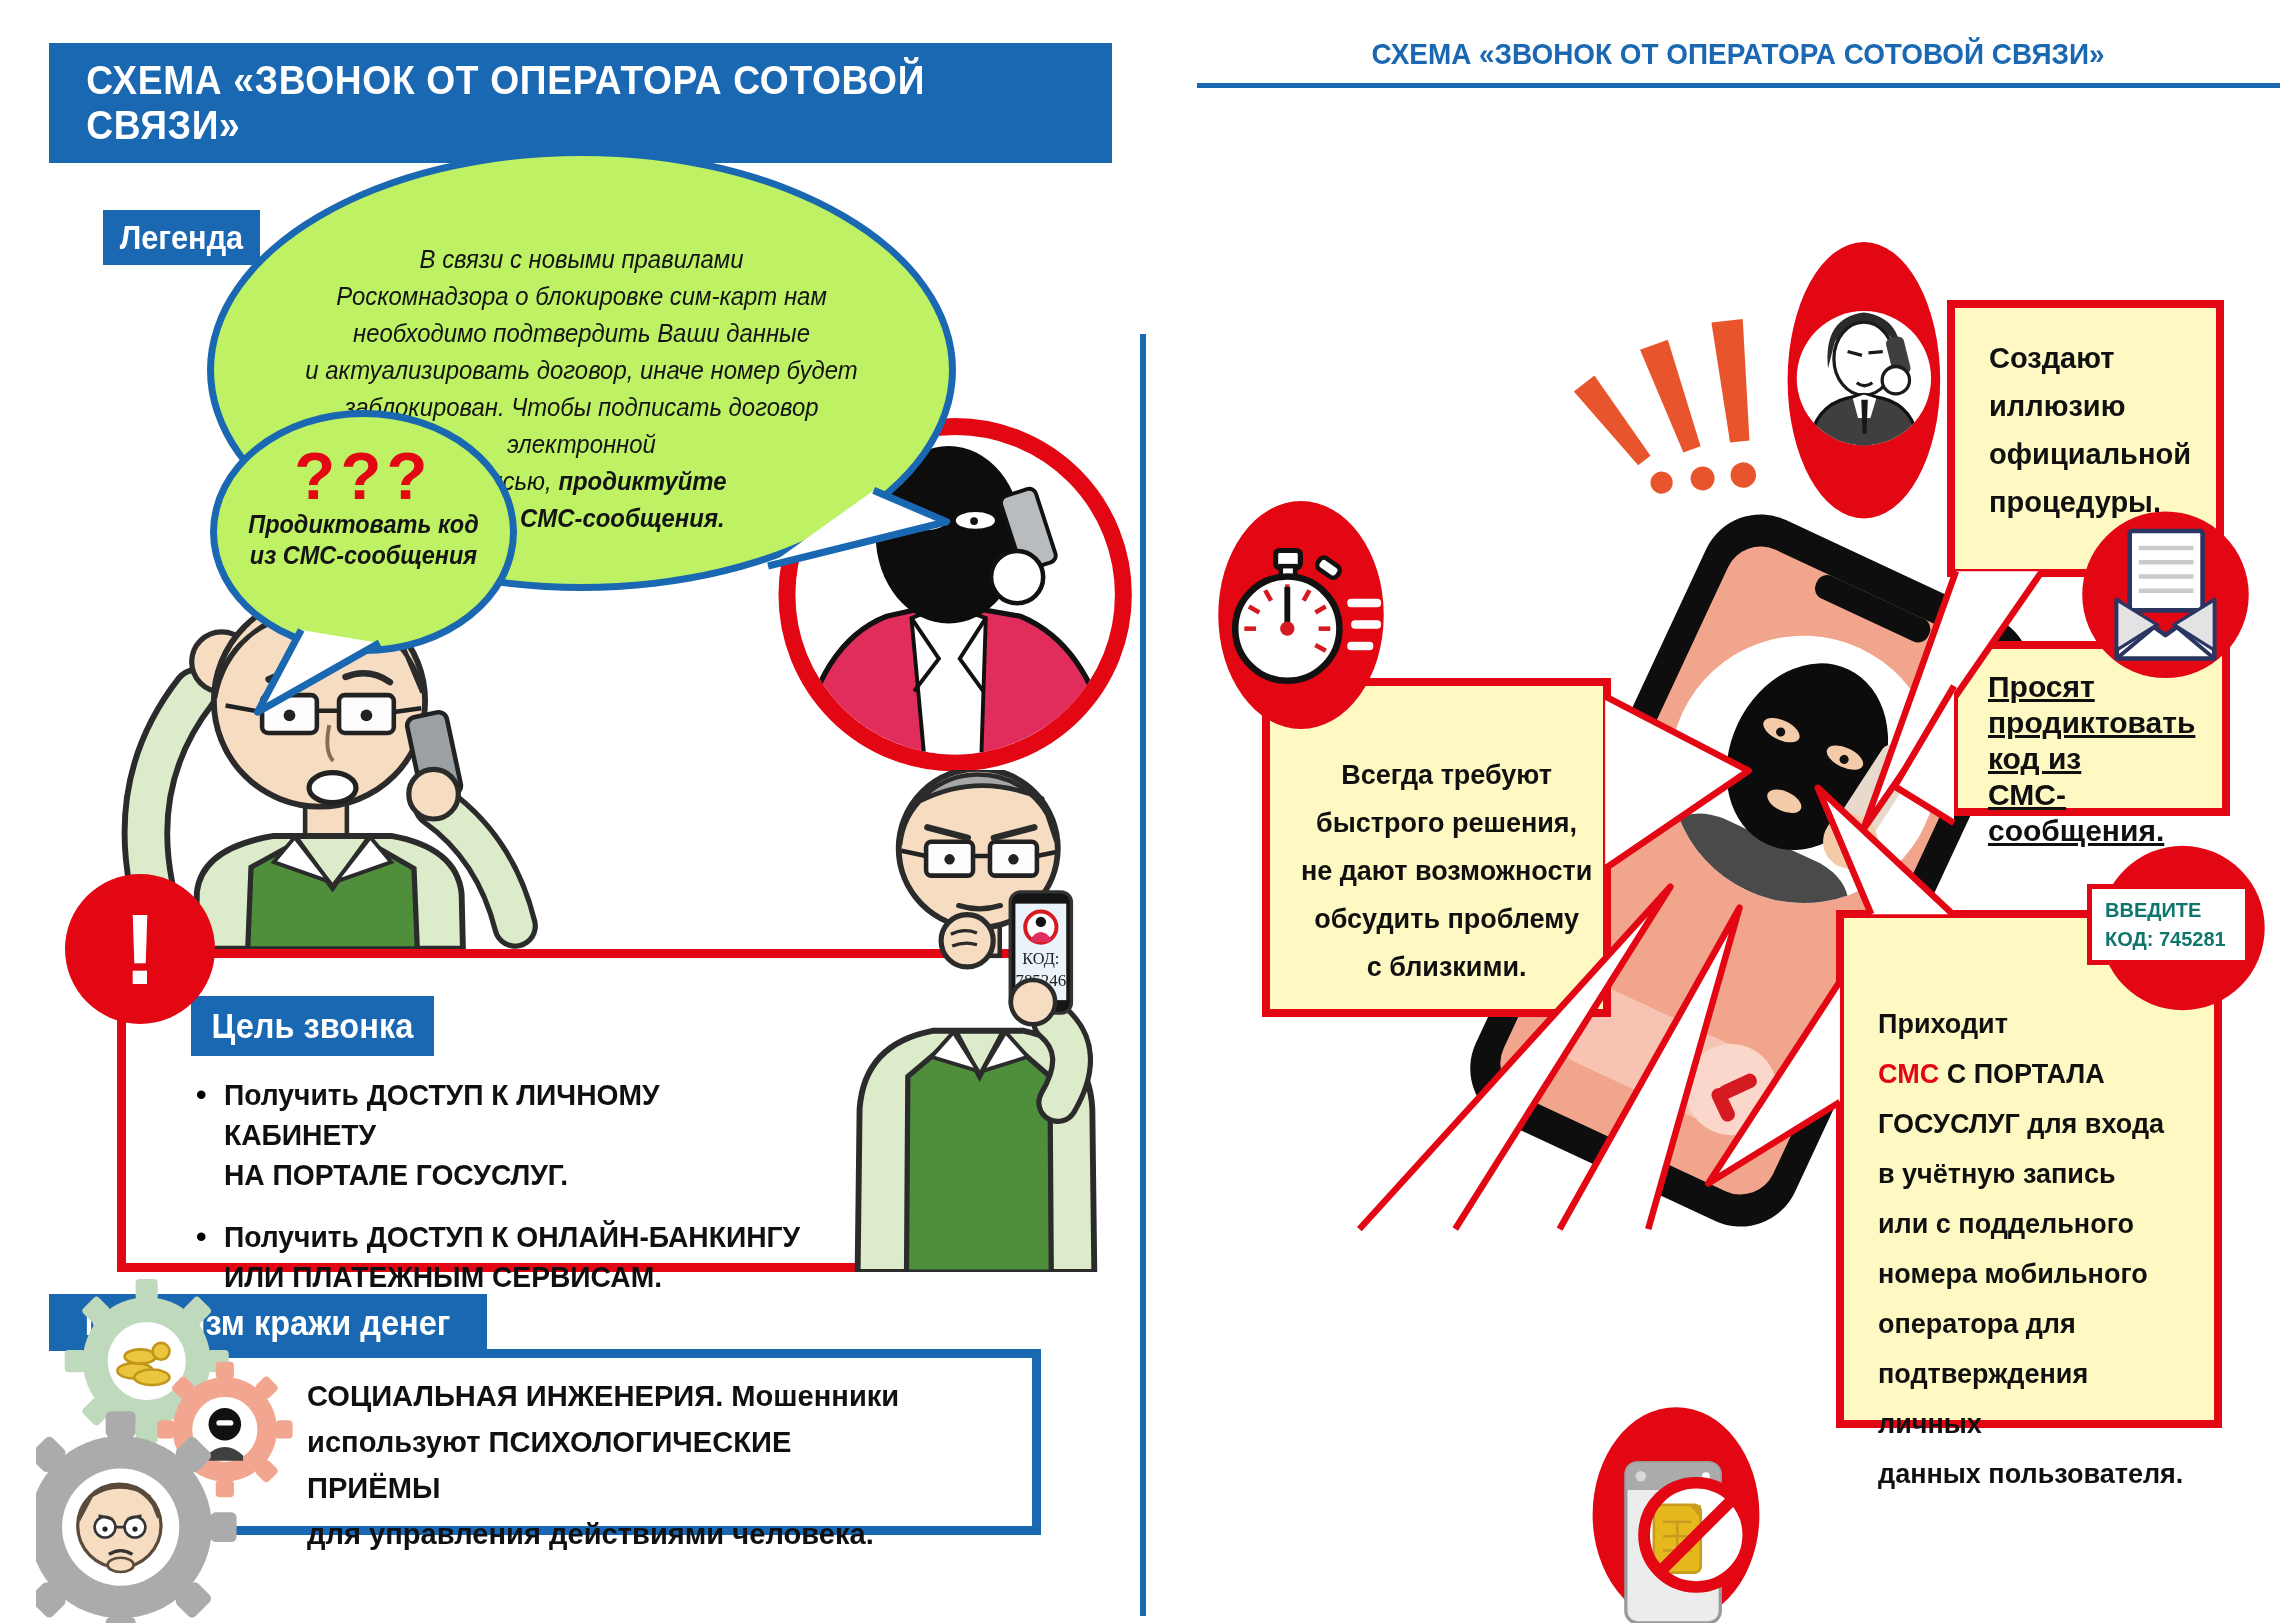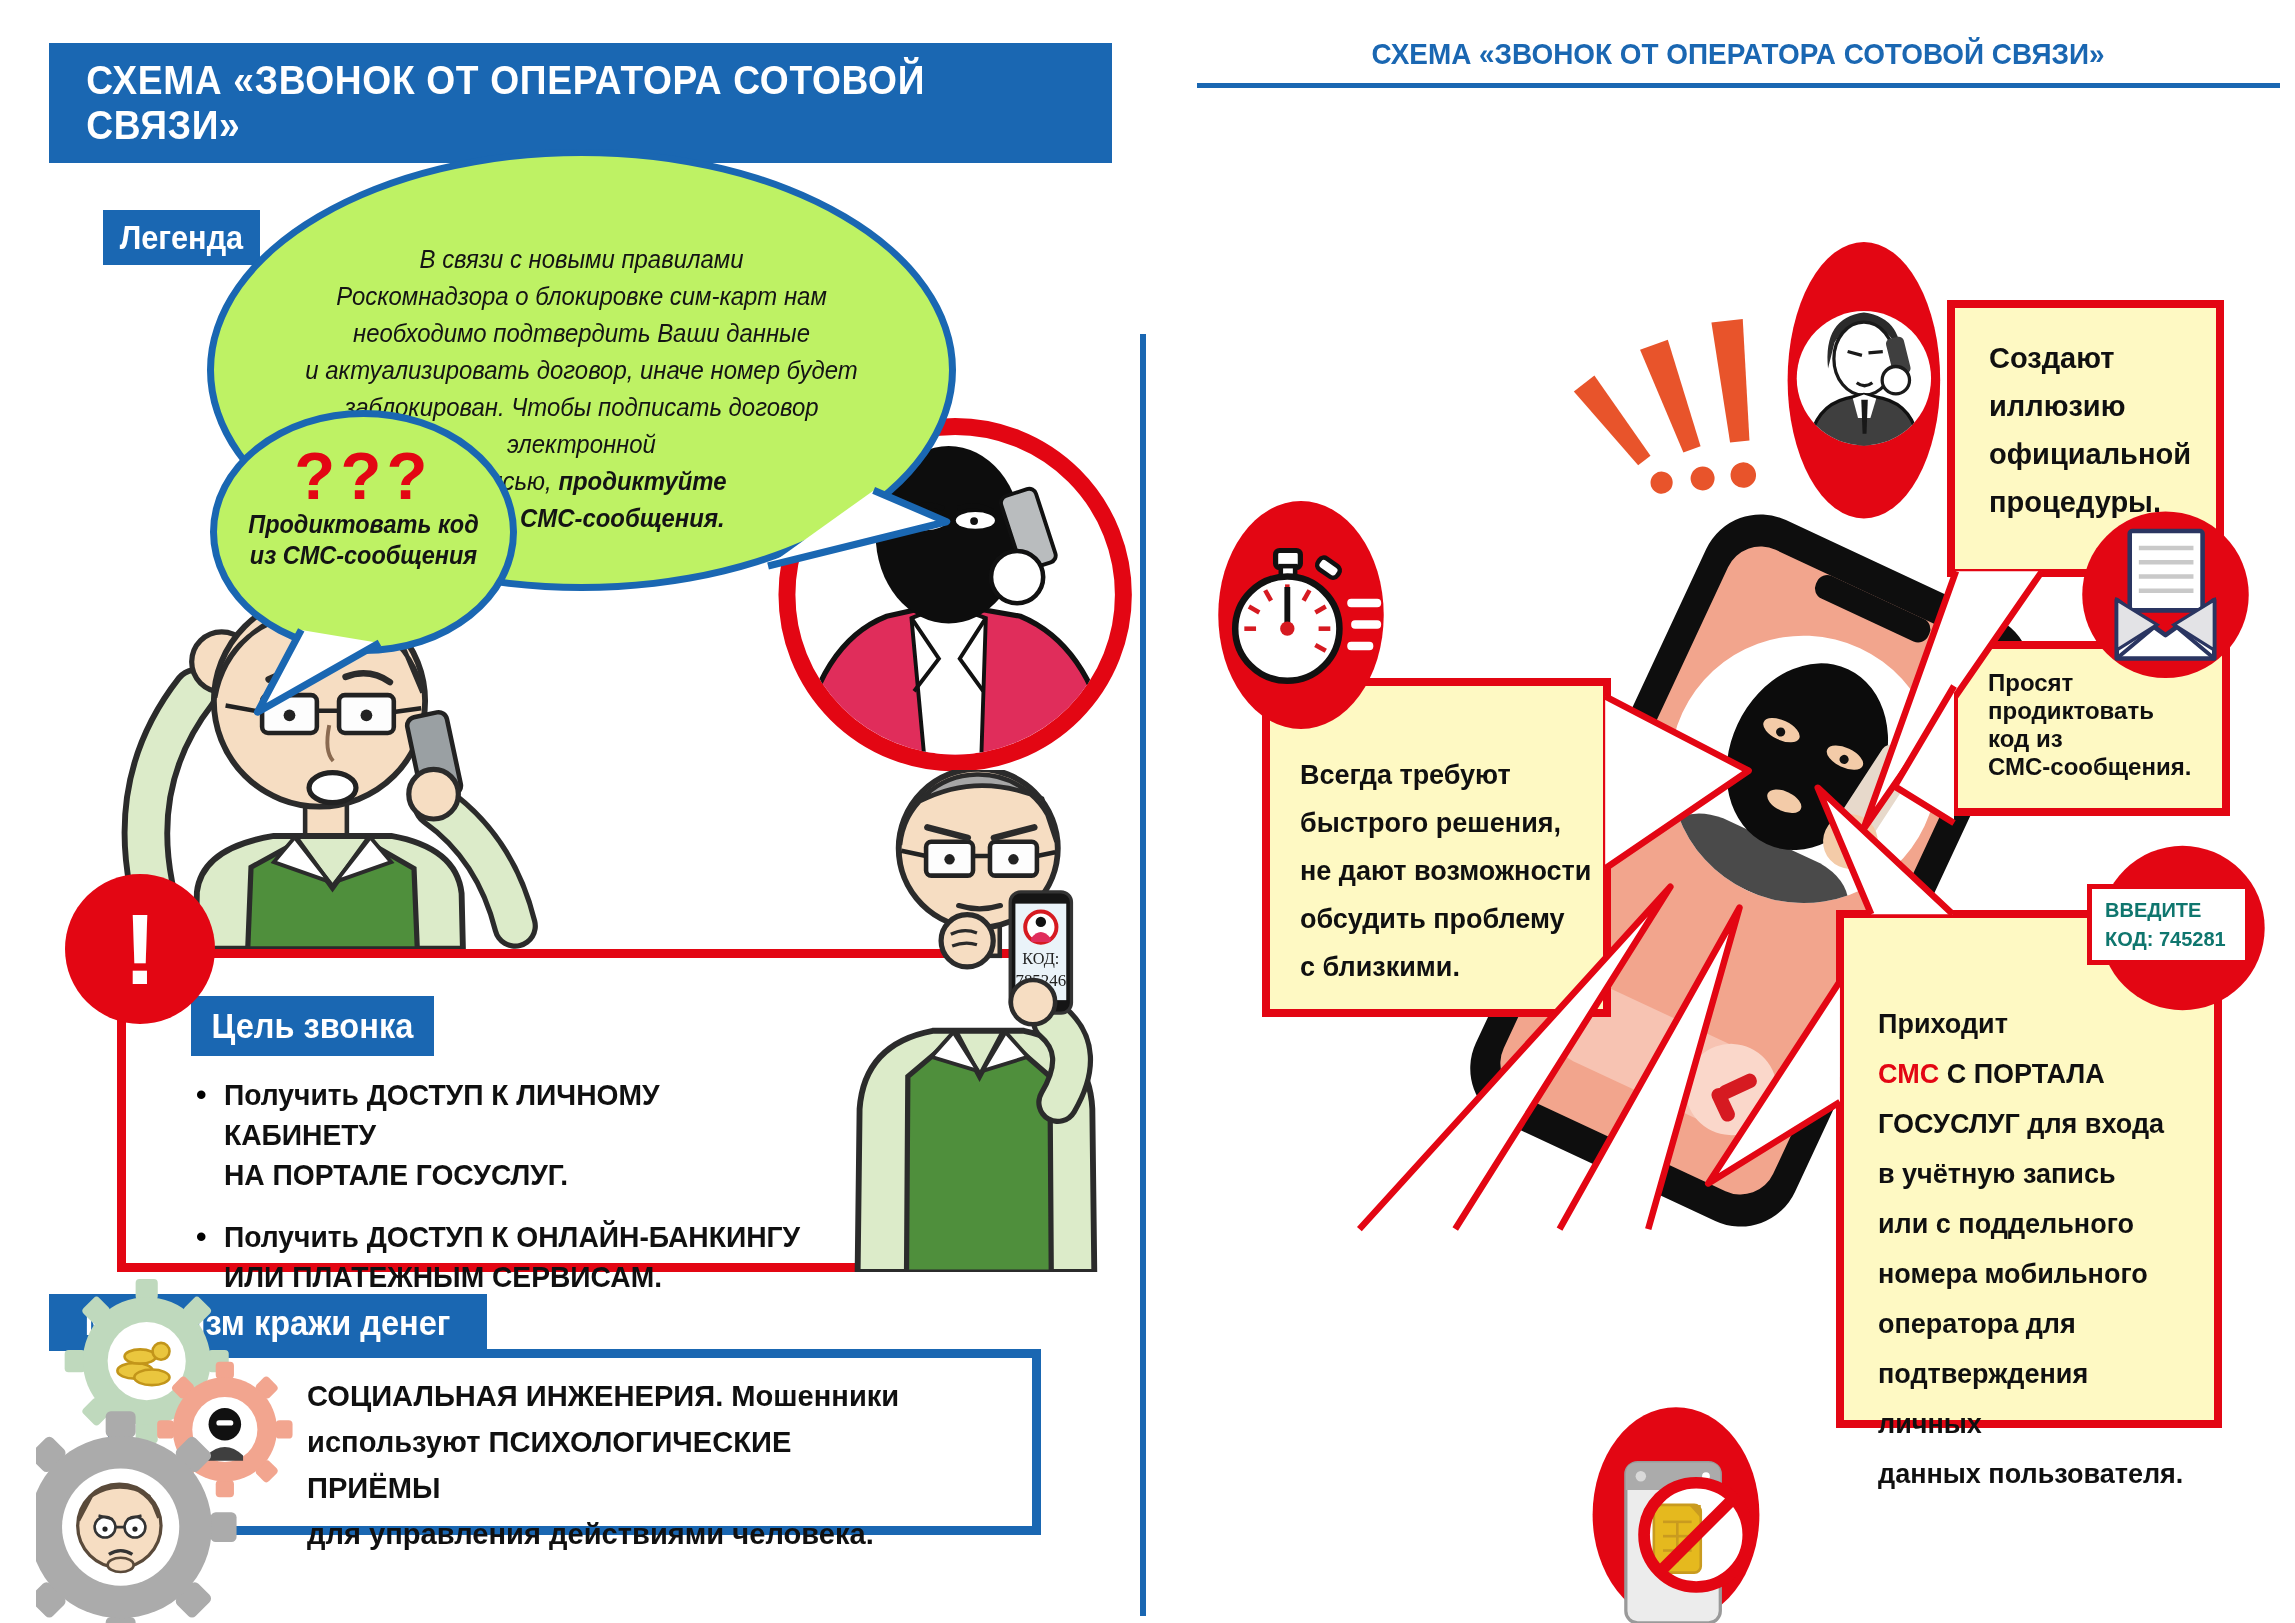--- a/index.html
+++ b/index.html
@@ -291,29 +291,29 @@
 
 
   <div class="callout" style="left:1947px;top:300px;width:277px;height:277px;">
     <div class="txt" style="padding:26px 13px 0 34px;font-size:29px;line-height:48px;">Создают
 иллюзию
 официальной
 процедуры.</div>
   </div>
 
   <div class="callout" style="left:1262px;top:678px;width:349px;height:339px;">
-    <div class="txt" style="padding:65px 9.8px 0 30px;font-size:27px;line-height:48px;">Всегда требуют
+    <div class="txt" style="padding:65px 9.8px 0 30px;font-size:27px;line-height:48px;text-align:center;">Всегда требуют
 быстрого решения,
 не дают возможности
 обсудить проблему
 с близкими.</div>
   </div>
 
   <div class="callout" style="left:1950px;top:641px;width:280px;height:175px;">
-    <div class="txt" style="padding:19.6px 9.8px 0 30px;font-size:24px;line-height:28px;">Просят
+    <div class="txt" style="padding:19.6px 9.8px 0 30px;font-size:30px;line-height:36px;text-decoration:underline;">Просят
 продиктовать
 код из
 СМС-сообщения.</div>
   </div>
 
   <div class="callout" style="left:1836px;top:910px;width:386px;height:518px;">
     <div class="txt" style="padding:31px 22px 0 34px;font-size:27px;line-height:50px;">
       <span>Приходит
 </span><span class="red-txt">СМС</span><span> С ПОРТАЛА
 ГОСУСЛУГ для входа

